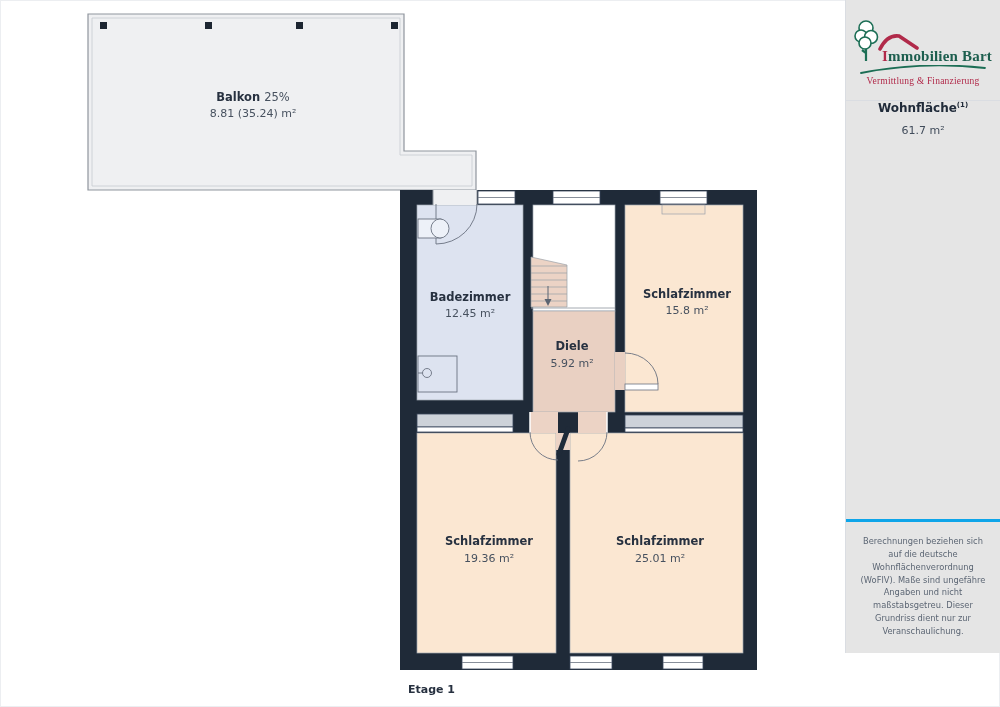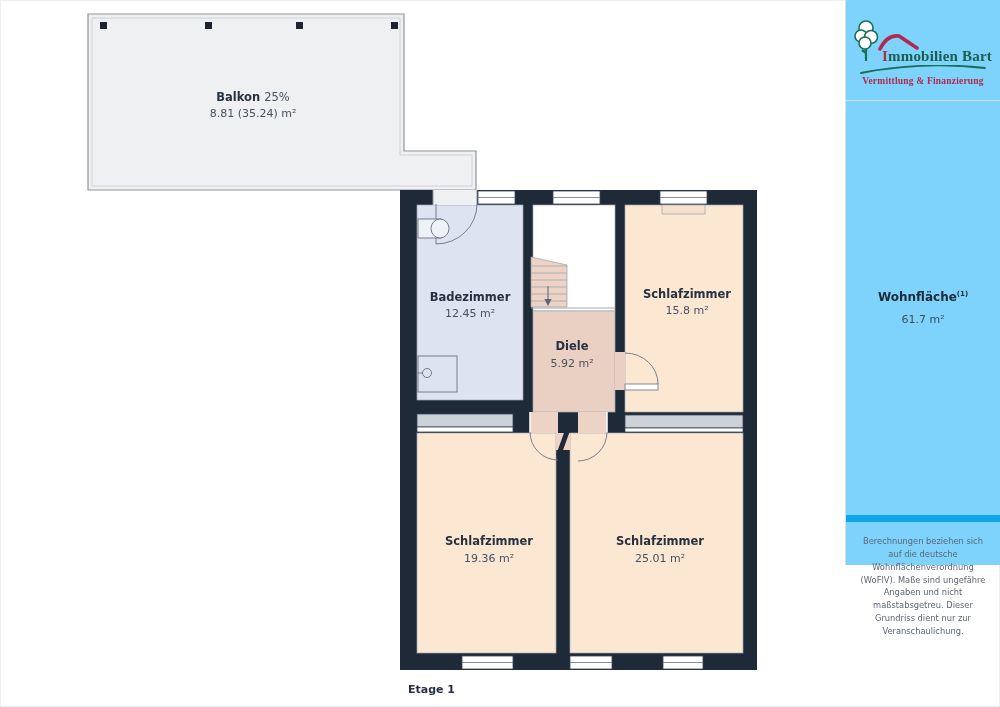--- a/index.html
+++ b/index.html
@@ -1,37 +1,37 @@
 <!DOCTYPE html>
 <html><head>
 <meta charset="utf-8">
 <style>
   html,body{margin:0;padding:0;background:#fff;}
   body{font-family:"DejaVu Sans","Liberation Sans",sans-serif;}
   .page{position:relative;width:1000px;height:707px;background:#ffffff;overflow:hidden;
         box-shadow:inset 0 0 0 1px #eceef1;}
   .plan-area{position:absolute;left:0;top:0;width:845px;height:707px;}
   
-  .sidebar{position:absolute;left:845px;top:0;width:154px;height:565px;
-           border-left:1px solid #dadde2;background:#7dd3fc;}
+  .sidebar{position:absolute;left:845px;top:0;width:154px;height:653px;
+           border-left:1px solid #dadde2;background:#e5e5e5;}
   .logo-section{height:101px;border-bottom:1px solid #dadde2;box-sizing:border-box;
                 display:flex;flex-direction:column;align-items:center;justify-content:flex-start;
                 padding-top:16px;}
   .logo-row{display:flex;align-items:flex-end;}
   .tree-icon{margin-right:-2px;}
   .brand-wrap{position:relative;padding-top:12px;}
   .brand-text{font-family:"Liberation Serif","DejaVu Serif",serif;font-weight:bold;
               font-size:15px;color:#1c5e4e;letter-spacing:.2px;line-height:1;}
   .brand-text::first-letter{color:#b12a4a;}
   .roof-icon{position:absolute;left:-4px;top:-4px;}
   .swoosh-icon{display:block;margin-top:1px;}
-  .tagline{font-family:"Liberation Serif","DejaVu Serif",serif;font-weight:bold;
+  .tagline{font-family:"Liberation Serif","DejaVu Serif",serif;font-weight:normal;
            font-size:9.5px;color:#b12a4a;margin-top:2px;letter-spacing:.2px;}
-  .summary-section{height:421px;border-bottom:7px solid #0ea5e9;box-sizing:border-box;
-                   display:flex;flex-direction:column;align-items:center;justify-content:center;}
+  .summary-section{height:421px;border-bottom:3px solid #0ea5e9;box-sizing:border-box;
+                   display:flex;flex-direction:column;align-items:center;justify-content:flex-start;}
   .summary-label{font-size:12px;font-weight:bold;color:#202b3a;}
   .summary-label sup{font-size:7px;}
   .summary-value{font-size:11px;color:#414c5b;margin-top:9px;}
   .footnote-section{height:67px;border-bottom:1px solid #dadde2;box-sizing:border-box;
                     display:flex;align-items:center;justify-content:center;
                     padding:0 9px;text-align:center;
                     font-size:8.3px;line-height:1.5;color:#5c6674;}
   .disclaimer-section{box-sizing:border-box;padding:13px 10px 0;text-align:center;
                       font-size:8.3px;line-height:1.55;color:#5c6674;}
 </style>

